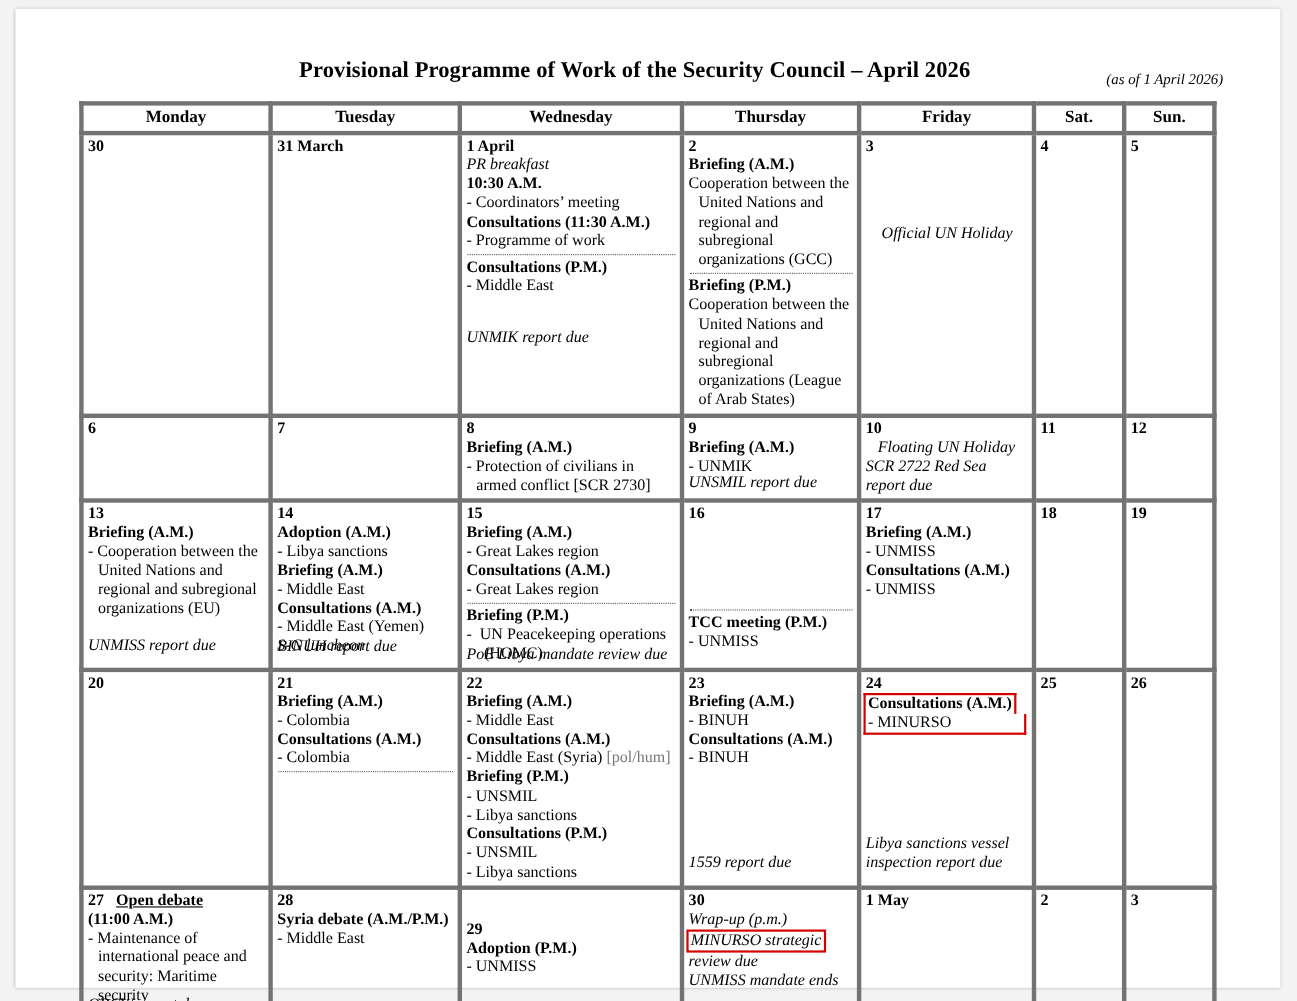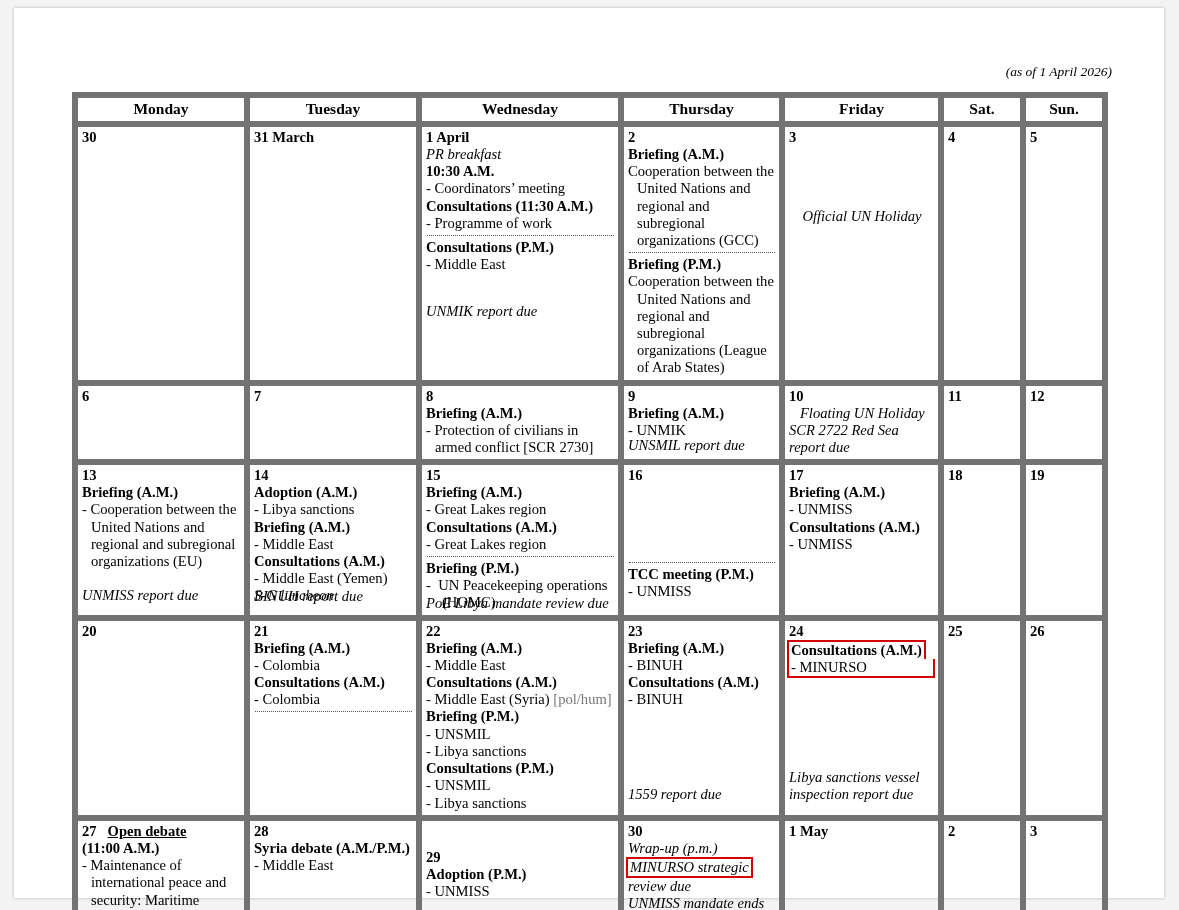--- a/index.html
+++ b/index.html
@@ -50,21 +50,21 @@
     font-style: italic;
     font-size: 13.5px;
   }
   table.cal {
     border-collapse: collapse;
     width: 1034px;
     table-layout: fixed;
     border: 1.6px solid #000;
   }
   table.cal th, table.cal td {
-    border: 6px solid #737373;
+    border: 4px solid #737373;
     vertical-align: top;
     padding: 0;
   }
   table.cal thead th {
     text-align: center;
     font-size: 15.5px;
     font-weight: bold;
     height: 20px;
     line-height: 20px;
     padding: 1px 0 2px 0;
@@ -131,20 +131,21 @@
     margin-top: 62px;
   }
 </style>
 </head>
 <body>
 
 <div id="page">
   <div id="doc">
 
     <div class="title-row">
+      <div class="main-title">Provisional Programme of Work of the Security Council – April 2026</div>
       <div class="asof">(as of 1 April 2026)</div>
     </div>
 
     <table class="cal">
       <colgroup>
         <col style="width:172px">
         <col style="width:172px">
         <col style="width:202px">
         <col style="width:161px">
         <col style="width:159px">

